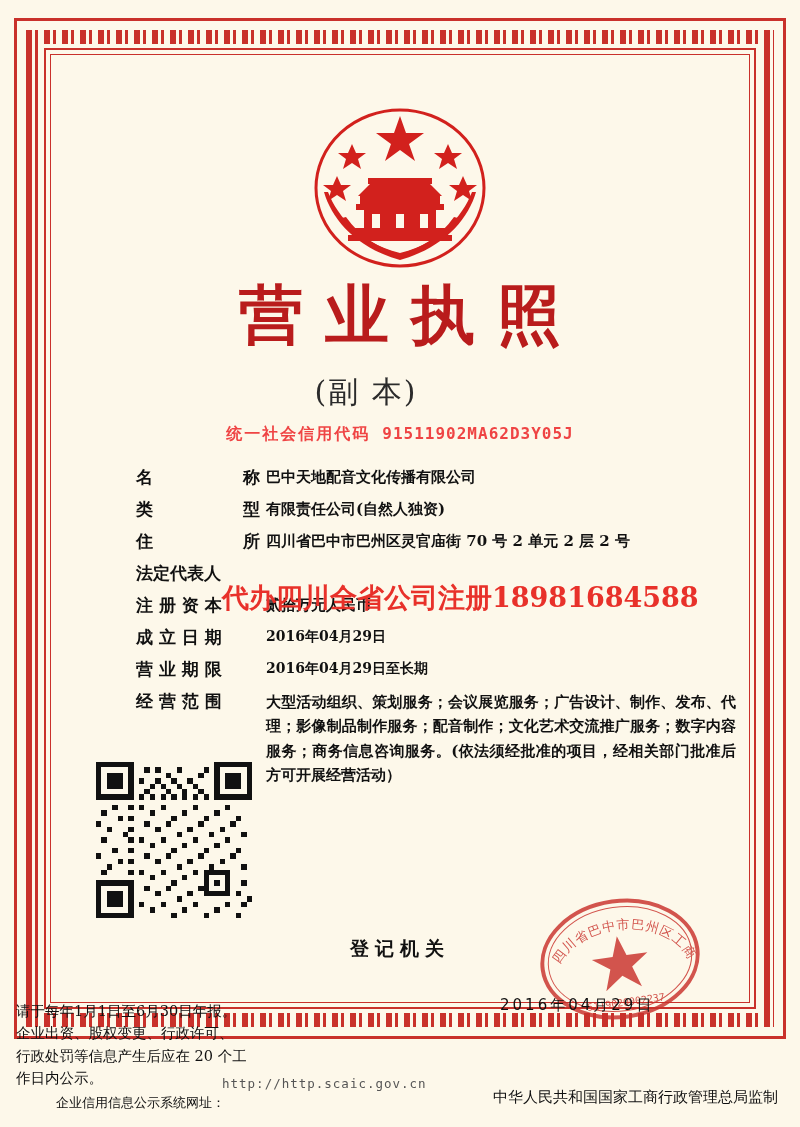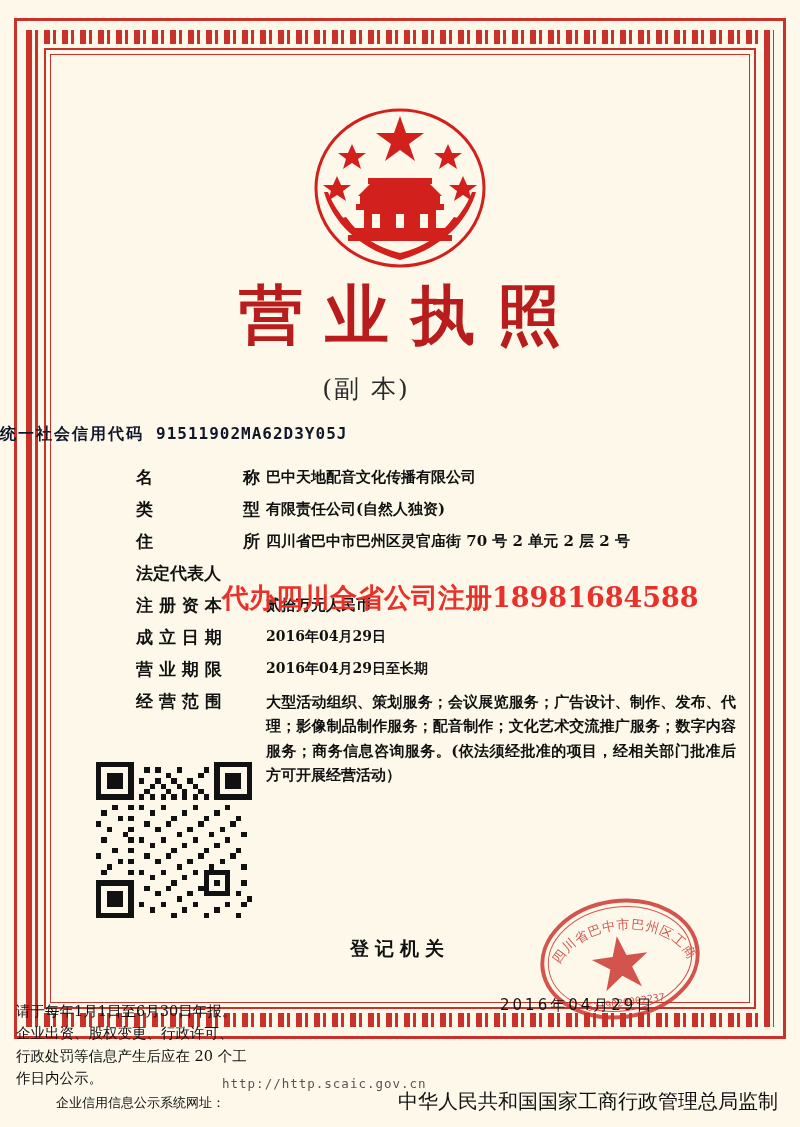--- a/index.html
+++ b/index.html
@@ -73,33 +73,34 @@
     text-indent: 22px;
     color: #b91c1c;
   }
   .subtitle {
     position: absolute;
     top: 372px;
     left: 0;
     width: 732px;
     text-align: center;
     font-family: "DejaVu Serif", serif;
-    font-size: 25px;
+    font-size: 30px;
     color: #2b2b2b;
     letter-spacing: 2px;
   }
 
   
   .credit-row {
     position: absolute;
     top: 424px;
     left: 0;
     width: 800px;
+    text-align: center;
     font-size: 16px;
-    color: #0f172a;
+    color: #ef4444;
     font-family: "DejaVu Serif", serif;
     font-weight: bold;
   }
   .credit-row .label { letter-spacing: 2px; }
   .credit-row .value {
     font-family: "DejaVu Sans Mono", monospace;
     letter-spacing: 1px;
     margin-left: 12px;
     font-size: 16px;
   }
@@ -226,21 +227,21 @@
     top: 1076px;
     font-size: 12.5px;
     color: #555;
     font-family: "DejaVu Sans Mono", monospace;
     letter-spacing: 1px;
   }
   .footer-right {
     position: absolute;
     right: 22px;
     top: 1088px;
-    font-size: 20px;
+    font-size: 15px;
     color: #111;
     font-family: "DejaVu Serif", serif;
   }
 </style>
 </head>
 <body>
 
 <div class="page">
 
   <div class="border-outer"></div>

